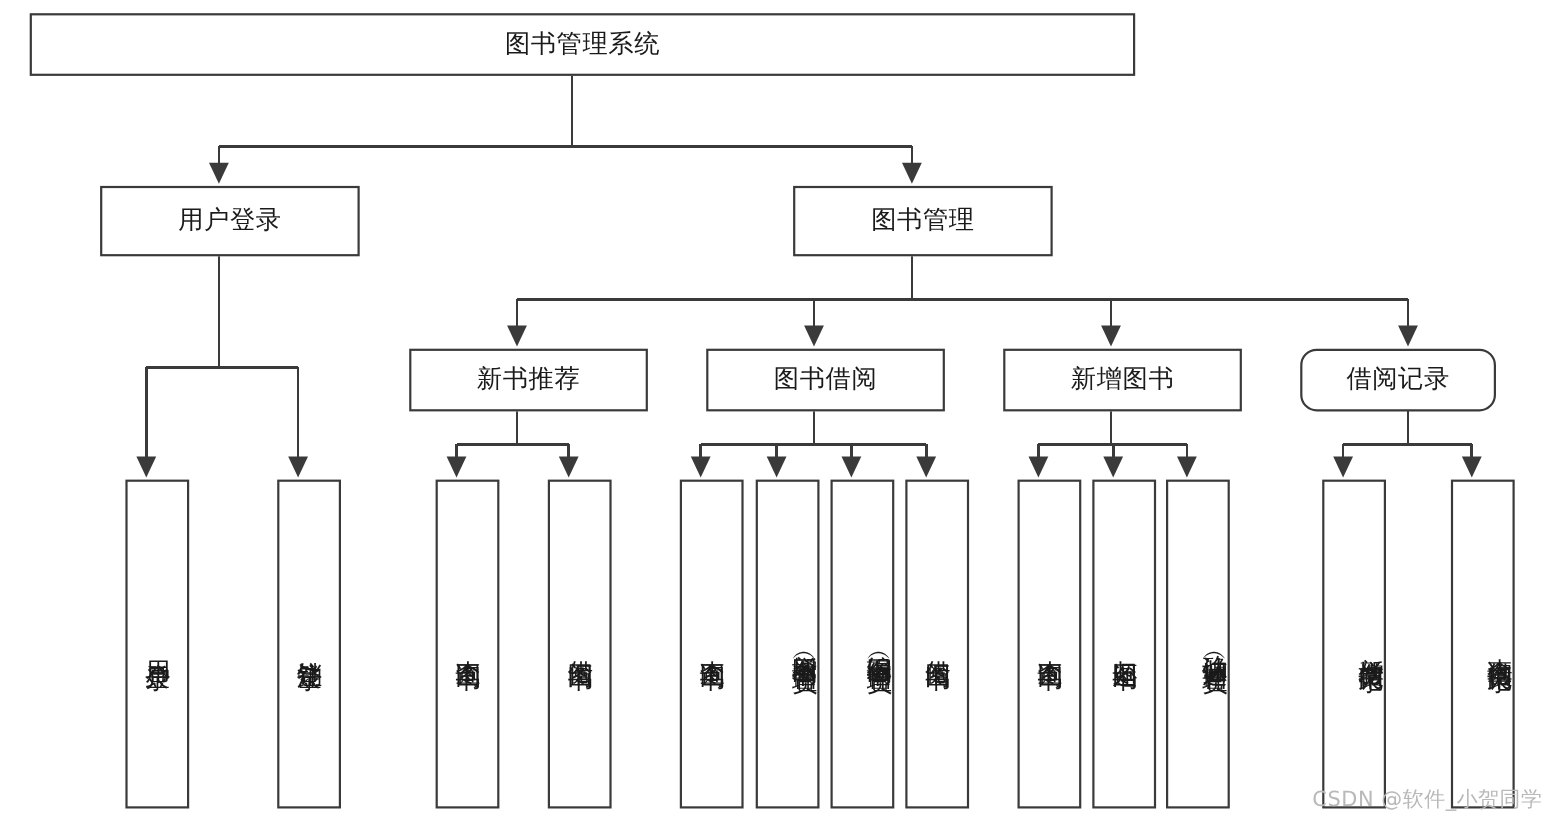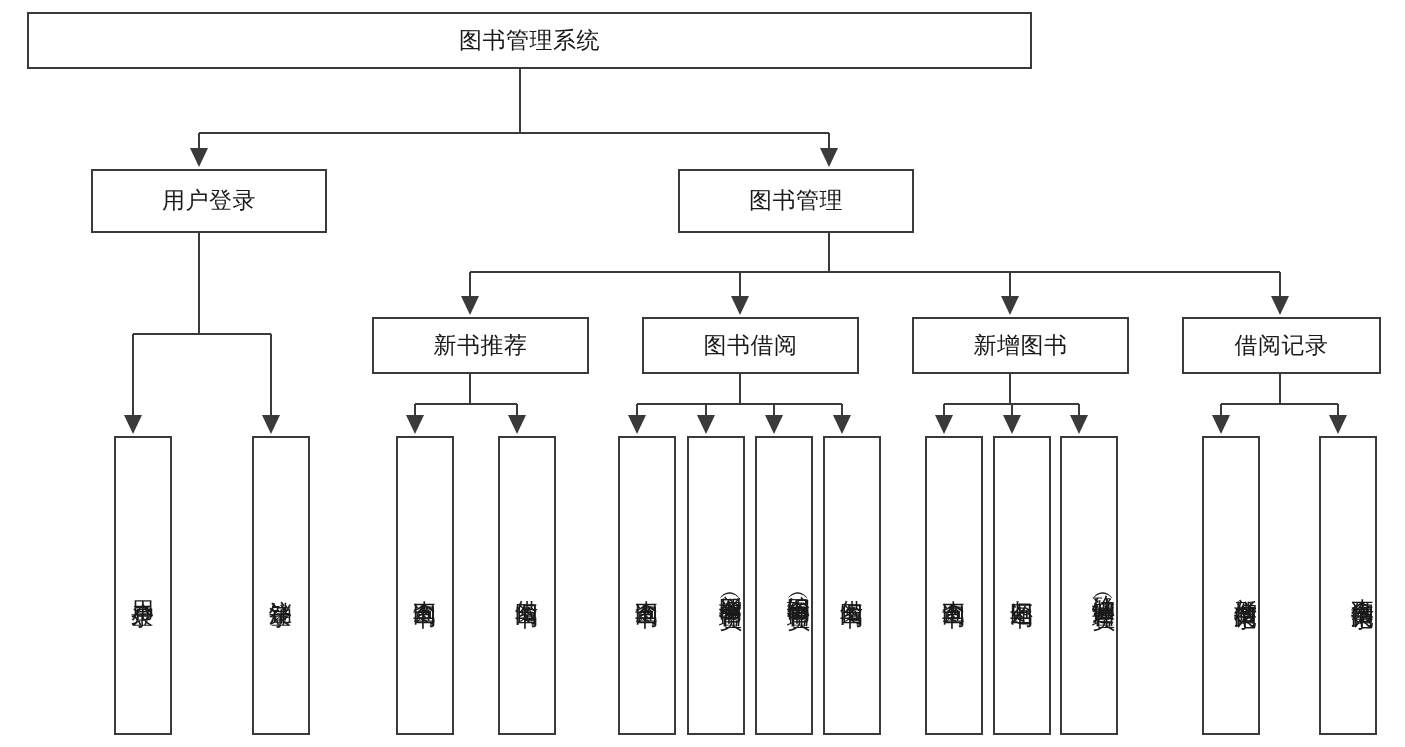--- a/index.html
+++ b/index.html
@@ -124,33 +124,33 @@
       <line x1="1338" y1="404" x2="1338" y2="417" stroke="#3a3a3a" stroke-width="2.5" shape-rendering="crispEdges"></line>
       <polygon points="1329,415 1347,415 1338,434" fill="#3a3a3a"></polygon>
     </svg>
   <div id="nodes">
       <div class="node node-h" style="left: 17px; top: 12px; width: 1005px; height: 57px; border-color: rgb(58, 58, 58); color: rgb(26, 26, 26);">
         <span class="label">图书管理系统</span>
       </div>
       <div class="node node-h" style="left: 81px; top: 169px; width: 236px; height: 64px; border-color: rgb(58, 58, 58); color: rgb(26, 26, 26);">
         <span class="label">用户登录</span>
       </div>
-      <div class="node node-h" style="left: 668px; top: 169px; width: 236px; height: 64px; border-color: rgb(58, 58, 58); color: rgb(26, 26, 26);">
+      <div class="node node-h" style="left: 711px; top: 169px; width: 236px; height: 64px; border-color: rgb(58, 58, 58); color: rgb(26, 26, 26);">
         <span class="label">图书管理</span>
       </div>
       <div class="node node-h" style="left: 362px; top: 317px; width: 217px; height: 57px; border-color: rgb(58, 58, 58); color: rgb(26, 26, 26); text-align: right;">
         <span class="label">新书推荐</span>
       </div>
       <div class="node node-h" style="left: 632px; top: 317px; width: 217px; height: 57px; border-color: rgb(58, 58, 58); color: rgb(26, 26, 26);">
         <span class="label">图书借阅</span>
       </div>
       <div class="node node-h" style="left: 902px; top: 317px; width: 217px; height: 57px; border-color: rgb(58, 58, 58); color: rgb(26, 26, 26);">
         <span class="label">新增图书</span>
       </div>
-      <div class="node node-h" style="left: 1172px; top: 317px; width: 199px; height: 57px; border-color: rgb(58, 58, 58); color: rgb(26, 26, 26);">
+      <div class="node node-h" style="left: 1172px; top: 317px; width: 178px; height: 57px; border-color: rgb(58, 58, 58); color: rgb(26, 26, 26); border-radius: 15px;">
         <span class="label">借阅记录</span>
       </div>
       <div class="node node-v leaf-short" style="left: 104px; top: 436px; width: 58px; height: 299px; border-color: rgb(58, 58, 58); color: rgb(26, 26, 26);">
         <span class="label">用户登录</span>
       </div>
       <div class="node node-v leaf-short" style="left: 242px; top: 436px; width: 58px; height: 299px; border-color: rgb(58, 58, 58); color: rgb(26, 26, 26);">
         <span class="label">注销登录</span>
       </div>
       <div class="node node-v leaf-short" style="left: 386px; top: 436px; width: 58px; height: 299px; border-color: rgb(58, 58, 58); color: rgb(26, 26, 26);">
         <span class="label">查询图书</span>
@@ -179,13 +179,14 @@
       <div class="node node-v" style="left: 1050px; top: 436px; width: 58px; height: 299px; border-color: rgb(58, 58, 58); color: rgb(26, 26, 26);">
         <span class="label">确认归还（管理员）</span>
       </div>
       <div class="node node-v" style="left: 1192px; top: 436px; width: 58px; height: 299px; border-color: rgb(58, 58, 58); color: rgb(26, 26, 26);">
         <span class="label">新增借阅记录</span>
       </div>
       <div class="node node-v" style="left: 1309px; top: 436px; width: 58px; height: 299px; border-color: rgb(58, 58, 58); color: rgb(26, 26, 26);">
         <span class="label">查询借阅记录</span>
       </div>
     </div>
+  <div class="watermark" style="left: 1193px; top: 714px; color: rgb(185, 185, 185);">CSDN @软件_小贺同学</div>
 </div>
 
 </body></html>

